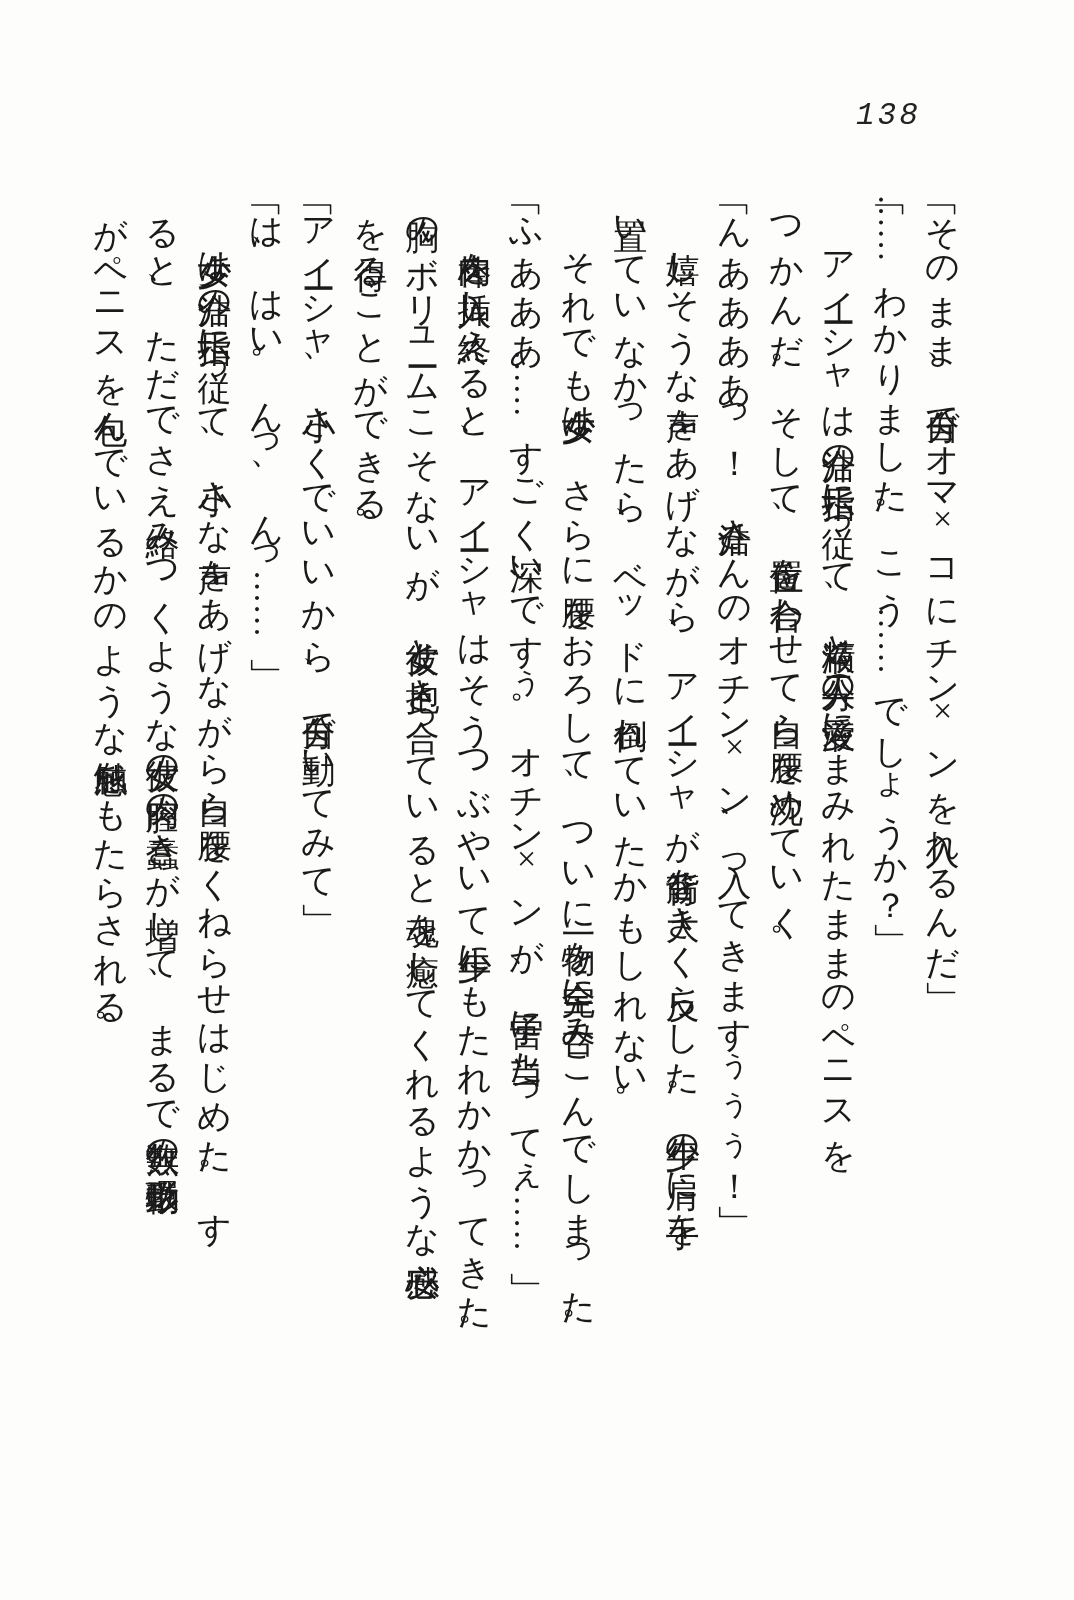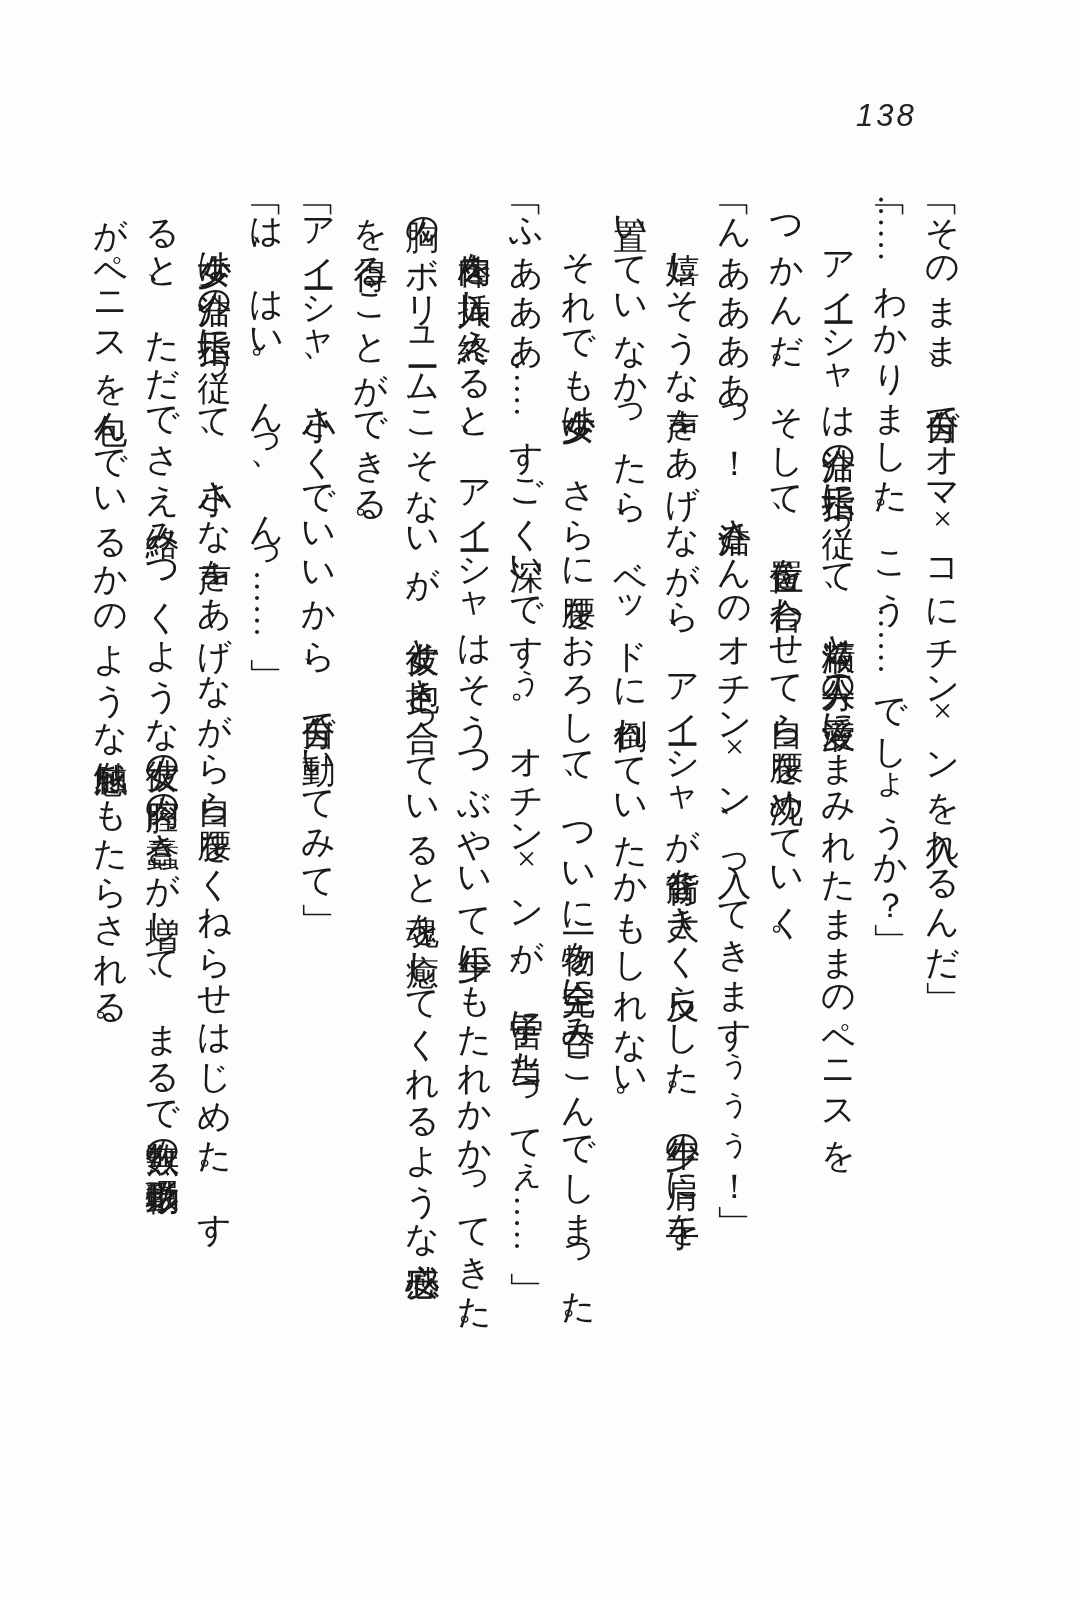--- a/index.html
+++ b/index.html
@@ -17,21 +17,21 @@
     width: 1074px;
     height: 1600px;
     background: #fdfdfc;
     color: #1a1a1a;
     font-family: "Liberation Serif", serif;
   }
   .page-number {
     position: absolute;
     top: 98px;
     left: 856px;
-    font-family: Liberation Sans, sans-serif;
+    font-family: Liberation Mono, monospace;
     font-style: italic;
     font-size: 31px;
     letter-spacing: 3px;
     color: #222222;
   }
   .text-block {
     position: absolute;
     top: 194px;
     right: 106px;
     width: 884px;

